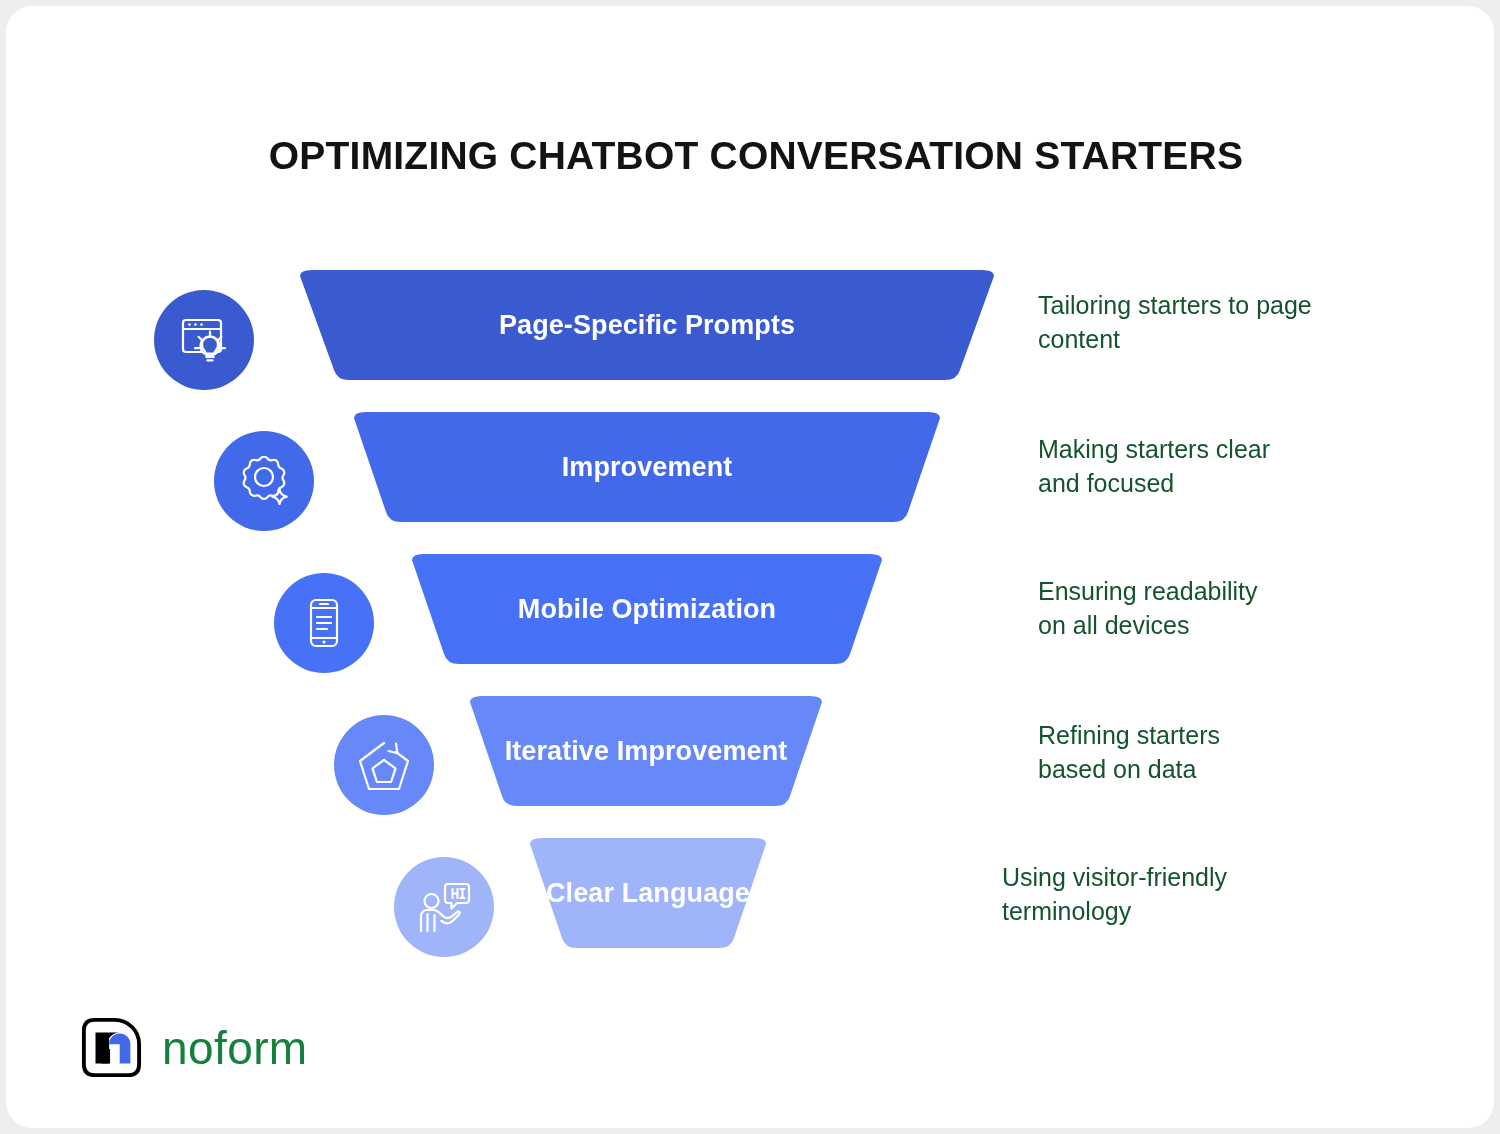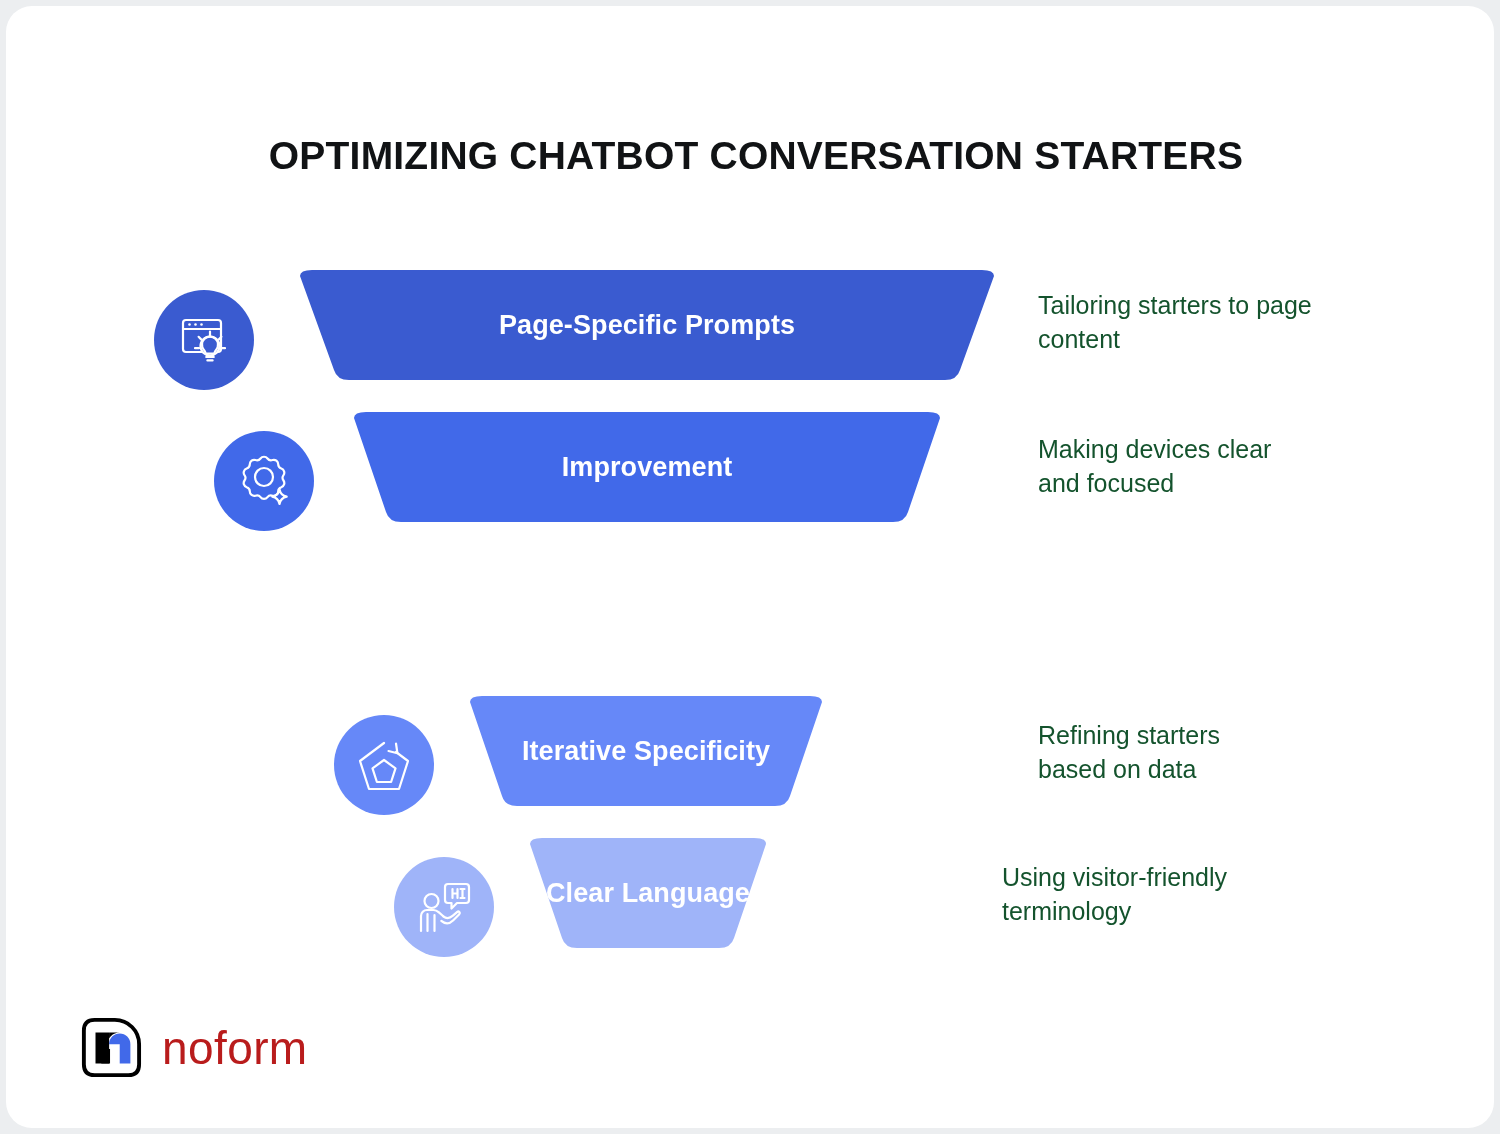--- a/index.html
+++ b/index.html
@@ -96,21 +96,21 @@
     left: 74px;
     top: 1011px;
     display: flex;
     align-items: center;
     gap: 20px;
   }
   #logo-mark { width: 62px; height: 62px; display: block; }
   #logo-word {
     font-size: 46px;
     font-weight: 400;
-    color: #b91c1c;
+    color: #15803d;
     letter-spacing: 0.4px;
     line-height: 1;
   }
 </style>
 </head>
 <body>
 
 <div id="card">
 
   <div id="title">OPTIMIZING CHATBOT CONVERSATION STARTERS</div>
@@ -152,40 +152,61 @@
         </svg>
       </div>
 
       <div class="seg" style="left:336px; top:2px; width:610px; height:110px;">
         <svg style="position:absolute;left:0;top:0;" width="610" height="110" viewBox="0 0 610 110" preserveAspectRatio="none">
           <path d="M12 6 Q12 0 24 0 L586 0 Q598 0 598 6 L566 100 Q563 110 551 110 L59 110 Q47 110 44 100 Z" fill="#4169e9"></path>
         </svg>
         <span class="seg-label">Improvement</span>
       </div>
 
-      <div class="desc" style="left:1032px; top:22px; width:380px;">Making devices clear
+      <div class="desc" style="left:1032px; top:22px; width:380px;">Making starters clear
 and focused</div>
     </div>
 
+    <div class="row" style="top:284px;">
+      <div class="icon-circle" style="left:268px; top:21px; width:100px; height:100px; background:#4771f7;">
+        <svg width="62" height="62" viewBox="0 0 62 62" fill="none" stroke="#ffffff" stroke-width="2.2" stroke-linecap="round" stroke-linejoin="round">
+          <rect x="18" y="8" width="26" height="46" rx="5"></rect>
+          <path d="M18 16h26M18 46h26"></path>
+          <path d="M27 12h8"></path>
+          <circle cx="31" cy="50" r="1.6" fill="#ffffff" stroke="none"></circle>
+          <path d="M24 25h14M24 31h14M24 37h10"></path>
+        </svg>
+      </div>
+
+      <div class="seg" style="left:394px; top:2px; width:494px; height:110px;">
+        <svg style="position:absolute;left:0;top:0;" width="494" height="110" viewBox="0 0 494 110" preserveAspectRatio="none">
+          <path d="M12 6 Q12 0 24 0 L470 0 Q482 0 482 6 L450 100 Q447 110 435 110 L59 110 Q47 110 44 100 Z" fill="#4771f7"></path>
+        </svg>
+        <span class="seg-label">Mobile Optimization</span>
+      </div>
+
+      <div class="desc" style="left:1032px; top:22px; width:380px;">Ensuring readability
+on all devices</div>
+    </div>
 
     <div class="row" style="top:426px;">
       <div class="icon-circle" style="left:328px; top:21px; width:100px; height:100px; background:#6688f8;">
         <svg width="64" height="64" viewBox="0 0 64 64" fill="none" stroke="#ffffff" stroke-width="2.2" stroke-linecap="round" stroke-linejoin="round">
           <path d="M32 10 L8 28 L17 56 L47 56 L56 28 L44 19"></path>
           <path d="M32 27 L20.5 35.4 L24.9 49 L39.1 49 L43.5 35.4 Z"></path>
           <path d="M44 10.5 L45.4 20.2 L36.5 18"></path>
         </svg>
       </div>
 
       <div class="seg" style="left:452px; top:2px; width:376px; height:110px;">
         <svg style="position:absolute;left:0;top:0;" width="376" height="110" viewBox="0 0 376 110" preserveAspectRatio="none">
           <path d="M12 6 Q12 0 24 0 L352 0 Q364 0 364 6 L332 100 Q329 110 317 110 L59 110 Q47 110 44 100 Z" fill="#6688f8"></path>
         </svg>
         <span class="seg-label">Iterative
-Specificity</span>
+Improvement</span>
       </div>
 
       <div class="desc" style="left:1032px; top:24px; width:380px;">Refining starters
 based on data</div>
     </div>
 
     <div class="row" style="top:568px;">
       <div class="icon-circle" style="left:388px; top:21px; width:100px; height:100px; background:#9fb4f9;">
         <svg width="64" height="64" viewBox="0 0 64 64" fill="none" stroke="#ffffff" stroke-width="2.2" stroke-linecap="round" stroke-linejoin="round">
           <circle cx="19.5" cy="26" r="7"></circle>

